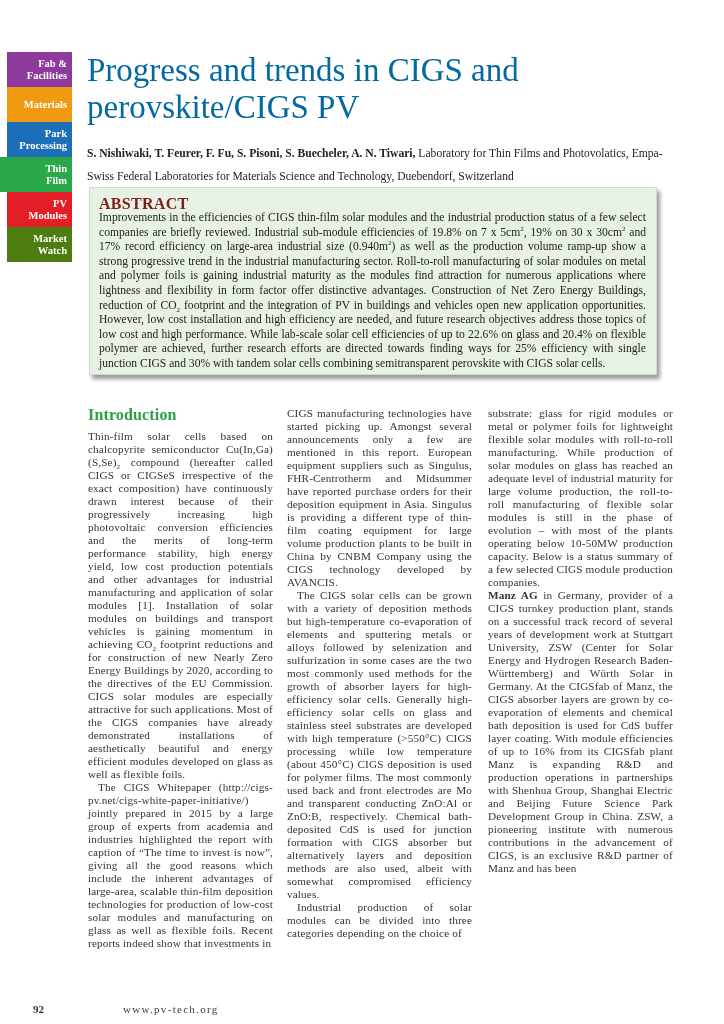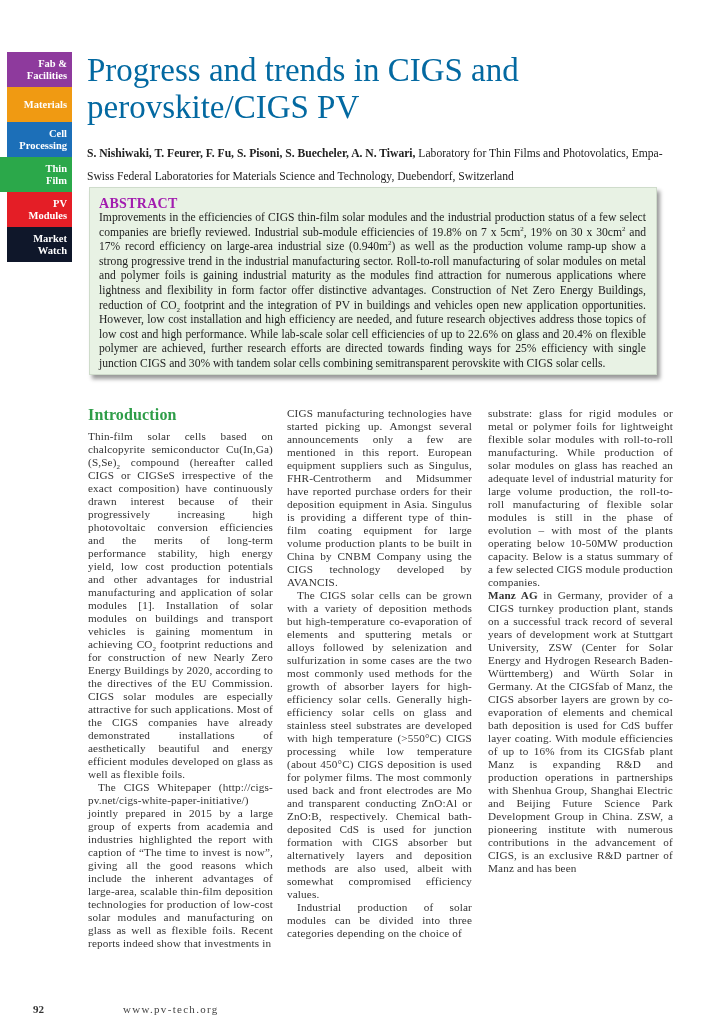--- a/index.html
+++ b/index.html
@@ -12,21 +12,21 @@
   .side-tab span { display:block; }
   .side-tab.active { margin-left:-7px; width:72px; }
   .title { position:absolute; left:87px; top:52px; width:580px; color:#0369a1;
            font-family:"Liberation Serif", serif; font-size:33px; line-height:37px; font-weight:normal; margin:0; }
   .authors { position:absolute; left:87px; top:142px; width:600px; font-family:"Liberation Serif", serif;
              font-size:11.6px; line-height:23px; color:#222; }
   .authors b { font-weight:bold; }
   .abstract { position:absolute; left:89px; top:187px; width:568px; height:188px; box-sizing:border-box;
               background:#e8f2e4; border:1px solid #cfdccb; box-shadow:3px 4px 4px #9a9a9a;
               padding:9px 10px 0 9px; }
-  .abstract h2 { margin:0; font-family:"Liberation Serif", serif; font-size:14px; color:#a21caf; font-weight:bold; letter-spacing:0.3px; line-height:14px; }
+  .abstract h2 { margin:0; font-family:"Liberation Serif", serif; font-size:16px; color:#7f1d1d; font-weight:bold; letter-spacing:0.3px; line-height:14px; }
   .abstract p { margin:0; font-family:"Liberation Serif", serif; font-size:11.6px; line-height:14.6px; text-align:justify; color:#222; }
   .col { position:absolute; top:407px; width:185px; font-family:"Liberation Serif", serif;
          font-size:11.2px; line-height:13px; text-align:justify; color:#333; letter-spacing:0.15px; }
   .col1 { left:88px; } .col2 { left:287px; } .col3 { left:488px; }
   .col h3 { margin:0 0 7px 0; font-size:16px; line-height:16px; color:#2e9d48; font-weight:bold; }
   .col p { margin:0; }
   .col p.indent { text-indent:10px;font-family:Liberation Serif, serif; }
   .col3 h3 { margin-top:8px; }
   .footer-page { position:absolute; left:33px; top:1003px; font-family:"Liberation Serif", serif; font-weight:bold; font-size:11px; color:#333; }
   .footer-url { position:absolute; left:87px; top:1003px; font-family:"Liberation Serif", serif; font-size:11px; letter-spacing:1.3px; color:#444;margin-left:36px; }
@@ -42,37 +42,37 @@
         <span>Facilities</span>
       </div>
   </div>
   <div class="side-tab" style="background:#f09a12;">
     <div>
         <span>Materials</span>
       </div>
   </div>
   <div class="side-tab" style="background:#1c6fb8;">
     <div>
-        <span>Cell</span>
+        <span>Park</span>
         <span>Processing</span>
       </div>
   </div>
   <div class="side-tab active" style="background:#2ba84a;">
     <div>
         <span>Thin</span>
         <span>Film</span>
       </div>
   </div>
   <div class="side-tab" style="background:#e41e26;">
     <div>
         <span>PV</span>
         <span>Modules</span>
       </div>
   </div>
-  <div class="side-tab" style="background:#0f172a;padding-left:28px;">
+  <div class="side-tab" style="background:#4d7c0f;padding-left:28px;">
     <div>
         <span>Market</span>
         <span>Watch</span>
       </div>
   </div>
 </div>
 
 <h1 class="title">Progress and trends in CIGS and perovskite/CIGS PV</h1>
 
 <div class="authors">

